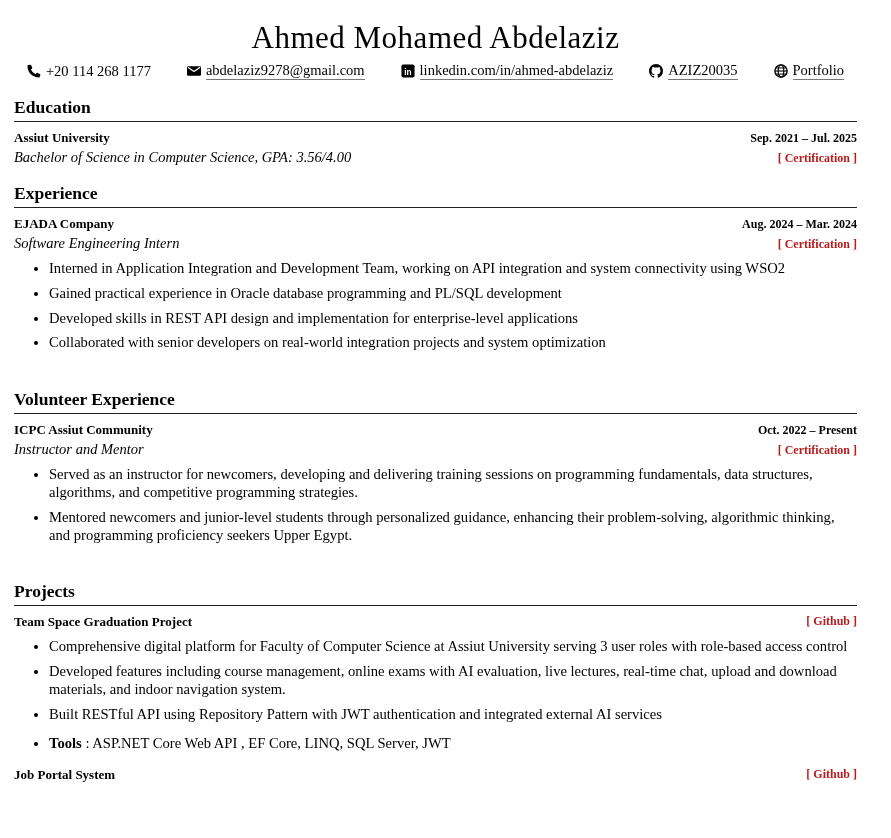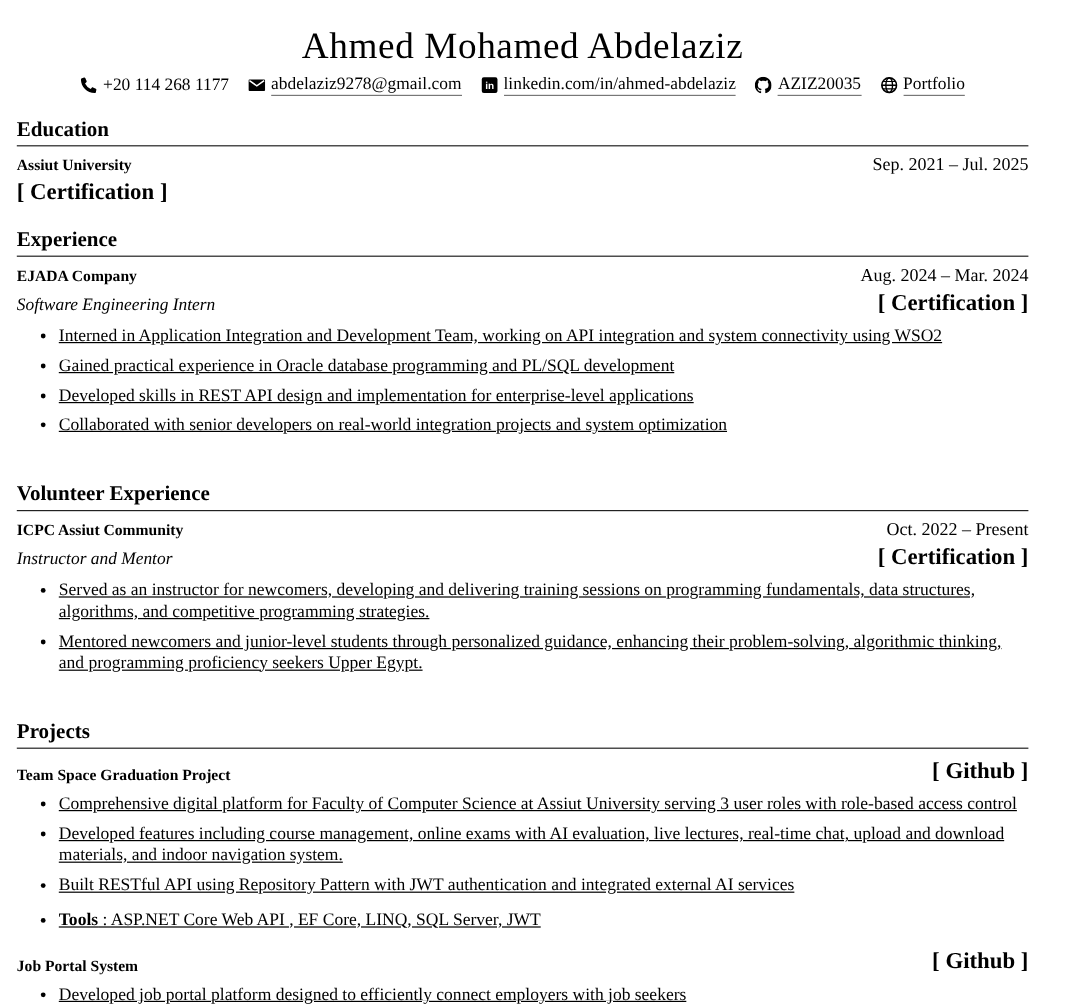--- a/index.html
+++ b/index.html
@@ -6,42 +6,42 @@
   body{
     width:891px;height:838px;overflow:hidden;
     font-family:"Liberation Serif","DejaVu Serif",serif;
     color:#000;
   }
   .page{box-sizing:border-box;width:891px;padding:12px 34px 0 14px;}
 
   
   .name{font-size:31px;font-weight:400;text-align:center;margin:8px 0 0;letter-spacing:.5px;}
   .location{text-align:center;font-size:15px;margin-top:3px;}
-  .contacts{display:flex;justify-content:center;align-items:center;gap:16px;margin-top:6px;font-size:14.5px;}
+  .contacts{display:flex;justify-content:center;align-items:center;gap:36px;margin-top:6px;font-size:14.5px;}
   .contact-item{display:flex;align-items:center;gap:5px;white-space:nowrap;}
   .contact-item svg{width:14px;height:14px;display:block;}
   .u{border-bottom:1px solid #777;}
 
   
   .sec{margin-top:17px;}
   .sec-gap{margin-top:37px;}
   .sec-title{font-size:17.5px;font-weight:700;margin:0;padding-bottom:3px;border-bottom:1.2px solid #222;}
   .entry-head{display:flex;justify-content:space-between;align-items:baseline;margin-top:8px;}
   .entry-name{font-weight:700;font-size:13px;}
-  .entry-dates{font-weight:400;font-size:15px;}
+  .entry-dates{font-weight:700;font-size:12px;}
   .entry-sub{display:flex;justify-content:space-between;align-items:baseline;margin-top:3px;}
   .sub-italic{font-style:italic;font-size:14.5px;}
-  .blue-link{color:#000000;font-weight:700;font-size:19px;text-decoration:none;cursor:pointer;}
+  .blue-link{color:#b91c1c;font-weight:700;font-size:12px;text-decoration:none;cursor:pointer;}
 
   ul.bullets{margin:8px 0 0;padding-left:35px;}
-  ul.bullets li{font-size:14.6px;line-height:1.22;margin-bottom:7px;text-decoration:underline;}
+  ul.bullets li{font-size:14.6px;line-height:1.22;margin-bottom:7px;}
   ul.bullets li.tools-item{margin-top:11px;}
   .bold{font-weight:700;}
 
-  .proj-head{display:flex;justify-content:space-between;align-items:flex-end;margin-top:8px;}
+  .proj-head{display:flex;justify-content:space-between;align-items:flex-start;margin-top:8px;}
   .proj-head.second{margin-top:15px;}
 </style>
 </head>
 <body>
 
 <div class="page">
 
   <h1 class="name">Ahmed Mohamed Abdelaziz</h1>
 
   <div class="contacts">
@@ -83,20 +83,21 @@
     </span>
   </div>
 
   <section class="sec">
     <h2 class="sec-title">Education</h2>
     <div class="entry-head">
       <span class="entry-name">Assiut University</span>
       <span class="entry-dates">Sep. 2021 – Jul. 2025</span>
     </div>
     <div class="entry-sub">
+      <span class="sub-italic">Bachelor of Science in Computer Science, GPA: 3.56/4.00</span>
       <a class="blue-link">[ Certification ]</a>
     </div>
   </section>
 
   <section class="sec">
     <h2 class="sec-title">Experience</h2>
     <div class="entry-head">
       <span class="entry-name">EJADA Company</span>
       <span class="entry-dates">Aug. 2024 – Mar. 2024</span>
     </div>
@@ -139,19 +140,15 @@
       <li>Comprehensive digital platform for Faculty of Computer Science at Assiut University serving 3 user roles with role-based access control</li>
       <li>Developed features including course management, online exams with AI evaluation, live lectures, real-time chat, upload and download materials, and indoor navigation system.</li>
       <li>Built RESTful API using Repository Pattern with JWT authentication and integrated external AI services</li>
       <li class="tools-item"><span class="bold">Tools</span><span> : ASP.NET Core Web API , EF Core, LINQ, SQL Server, JWT</span></li>
     </ul>
 
     <div class="proj-head second">
       <span class="entry-name">Job Portal System</span>
       <a class="blue-link">[ Github ]</a>
     </div>
-    <ul class="bullets">
-      <li>Developed job portal platform designed to efficiently connect employers with job seekers</li>
-
-    </ul>
   </section>
 
 </div>
 
 </body></html>

